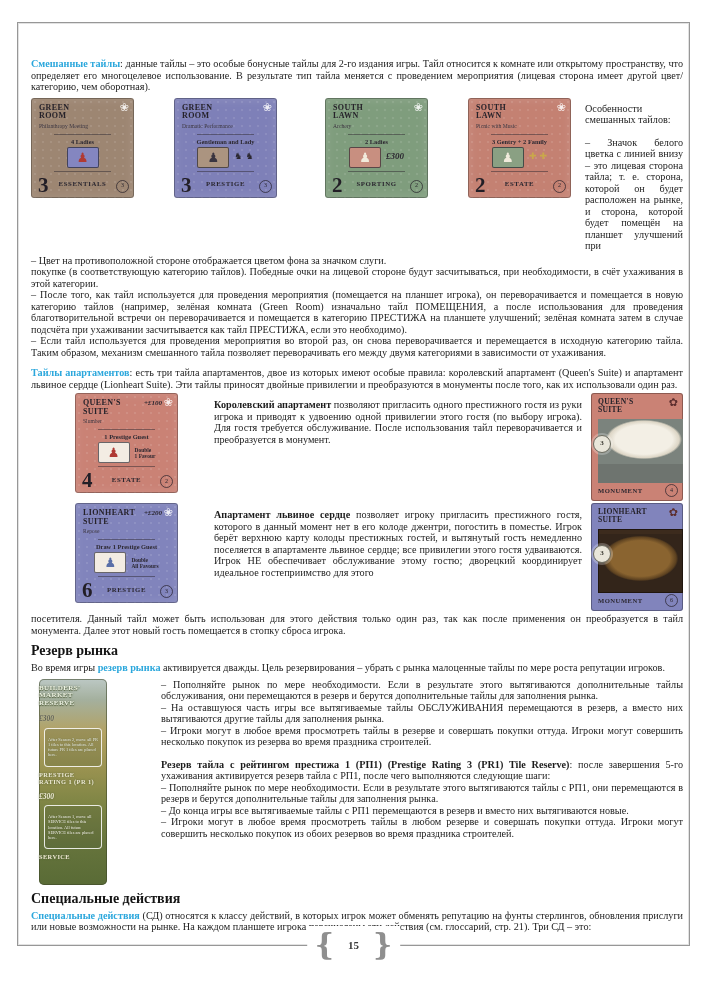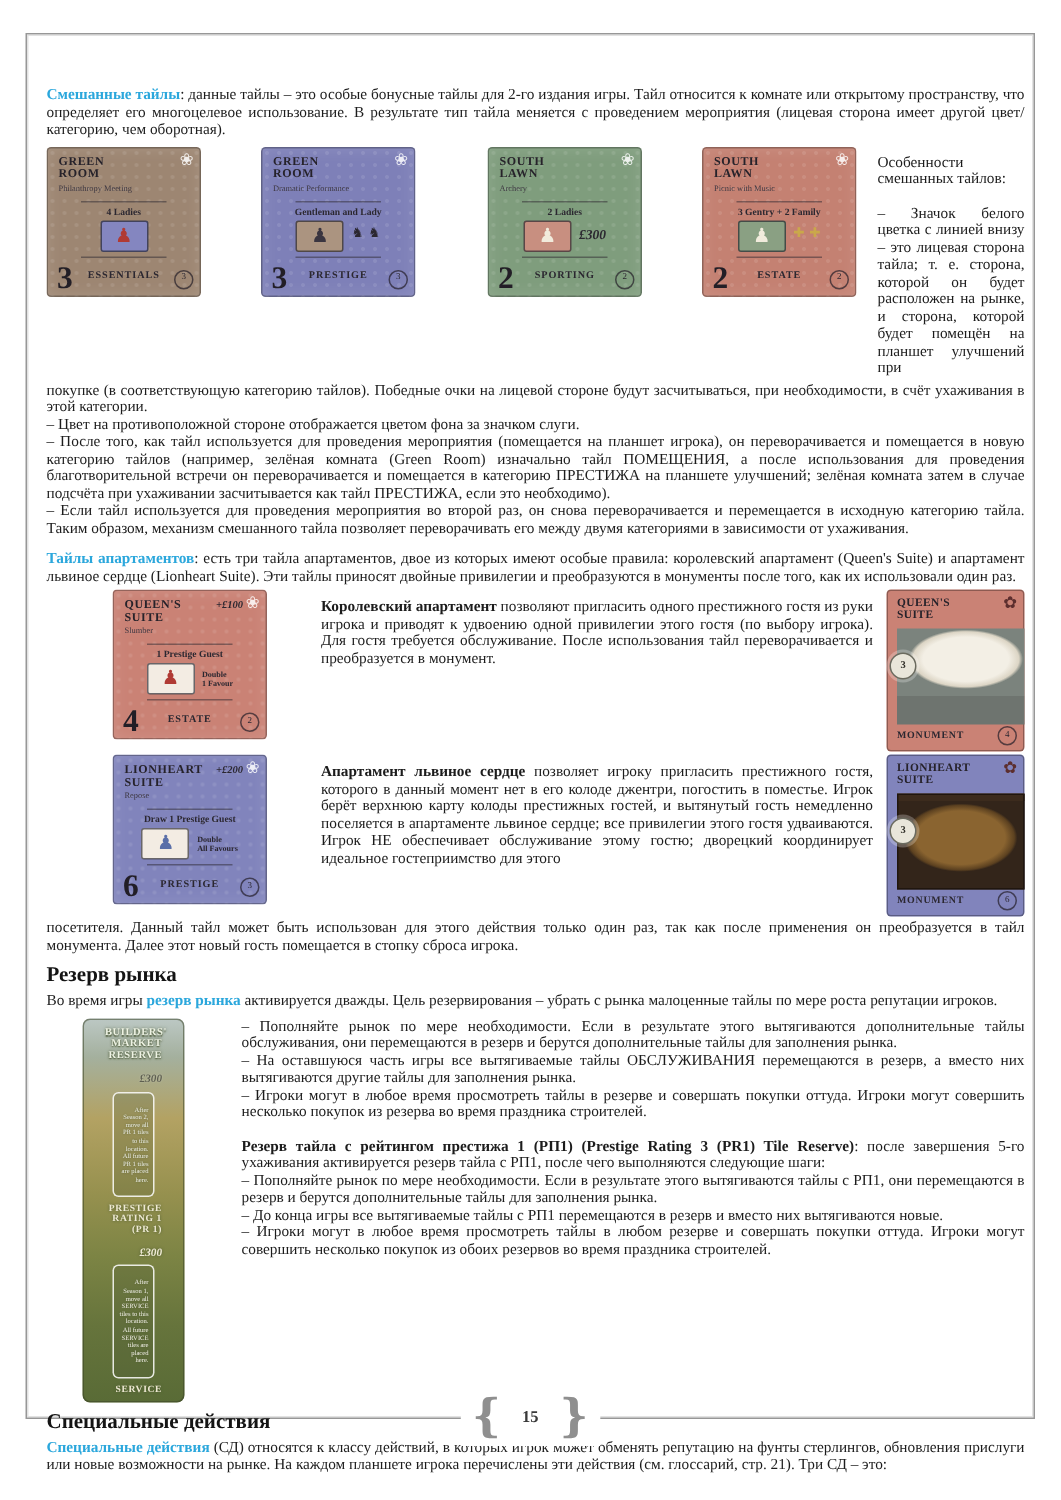--- a/index.html
+++ b/index.html
@@ -68,23 +68,23 @@
   .m-left-badge{position:absolute;top:42px;left:2px;width:16px;height:16px;border-radius:50%;
       background:#e9e6da;border:1px solid #6b6b5f;color:#33322b;font-size:7px;font-weight:bold;
       display:flex;align-items:center;justify-content:center;box-shadow:0 0 0 2px rgba(255,255,255,.25);}
   .m-foot{position:absolute;bottom:4px;left:7px;right:5px;display:flex;align-items:center;justify-content:space-between;}
   .m-label{font-size:6.6px;font-weight:bold;letter-spacing:.5px;color:#2b2730;}
   .m-badge{width:11px;height:11px;border:1px solid rgba(35,30,40,.7);border-radius:50%;font-size:6px;
            display:flex;align-items:center;justify-content:center;color:#2b2730;}
 
   
   .board-wrap{float:left;width:130px;}
-  .board{width:68px;min-height:206px;margin-left:24px;border-radius:5px;padding:6px 15px 5px;box-sizing:border-box;
+  .board{width:68px;min-height:206px;margin-left:8px;border-radius:5px;padding:6px 0 5px;box-sizing:border-box;
      background:linear-gradient(180deg,#bcc8c4 0%,#a4b09e 10%,#b3a263 26%,#97914f 45%,#7c8444 62%,#66743c 80%,#596b36 100%);
-     box-shadow:inset 0 0 0 1px rgba(60,70,40,.55);text-align:right;}
+     box-shadow:inset 0 0 0 1px rgba(60,70,40,.55);text-align:left;}
   .bd-title{font-size:7px;line-height:7.6px;font-weight:bold;letter-spacing:.4px;color:#eef3e4;
             text-shadow:0 0 2px #53603f,0 1px 1px #53603f;white-space:pre-line;margin-bottom:6px;}
   .bd-price{font-size:7.5px;font-style:italic;font-weight:bold;margin:3px 0;}
   .bd-price.top{color:#5e5f50;text-shadow:0 0 1px rgba(255,255,255,.4);}
   .bd-price.bot{color:#f1ecd6;text-shadow:0 0 2px #4c5a34;}
   .bd-note{margin:2px 5px;border:1px solid rgba(255,255,255,.85);border-radius:4px;padding:8px 3px;
            font-size:4.4px;line-height:5.2px;color:#f4f2e6;background:rgba(80,90,55,.25);text-shadow:0 0 1px #4c5a34;}
   .bd-label{font-size:6.4px;line-height:7px;font-weight:bold;color:#eee9d2;text-shadow:0 0 2px #4c5a34;
             letter-spacing:.4px;margin:4px 0 6px;white-space:pre-line;}
   .reserve-text{overflow:visible;}
@@ -184,22 +184,22 @@
           <div class="t-badge">2</div>
         </div>
       </div>
 
       <div class="side-col">
         <p class="title">Особенности смешанных тайлов:</p>
         <p>– Значок белого цветка с линией внизу – это лицевая сторона тайла; т. е. сторона, которой он будет расположен на рынке, и сторона, которой будет помещён на планшет улучшений при</p>
       </div>
     </div>
 
+    <p>– Цвет на противоположной стороне отображается цветом фона за значком слуги.</p>
     <p>покупке (в соответствующую категорию тайлов). Победные очки на лицевой стороне будут засчитываться, при необходимости, в счёт ухаживания в этой категории.</p>
-    <p>– Цвет на противоположной стороне отображается цветом фона за значком слуги.</p>
     <p>– После того, как тайл используется для проведения мероприятия (помещается на планшет игрока), он переворачивается и помещается в новую категорию тайлов (например, зелёная комната (Green Room) изначально тайл ПОМЕЩЕНИЯ, а после использования для проведения благотворительной встречи он переворачивается и помещается в категорию ПРЕСТИЖА на планшете улучшений; зелёная комната затем в случае подсчёта при ухаживании засчитывается как тайл ПРЕСТИЖА, если это необходимо).</p>
     <p class="mt9" style="margin-top:0">– Если тайл используется для проведения мероприятия во второй раз, он снова переворачивается и перемещается в исходную категорию тайла. Таким образом, механизм смешанного тайла позволяет переворачивать его между двумя категориями в зависимости от ухаживания.</p>
 
     <p class="mt9 mb3"><span class="cyan">Тайлы апартаментов</span><span>: есть три тайла апартаментов, двое из которых имеют особые правила: королевский апартамент (Queen's Suite) и апартамент львиное сердце (Lionheart Suite). Эти тайлы приносят двойные привилегии и преобразуются в монументы после того, как их использовали один раз.</span></p>
 
     <div class="apt-row">
       <div class="indent"></div>
       <div class="tile" style="--bg:#ca8275;flex:0 0 103px">
         <div class="t-name">QUEEN'S
 SUITE</div>

